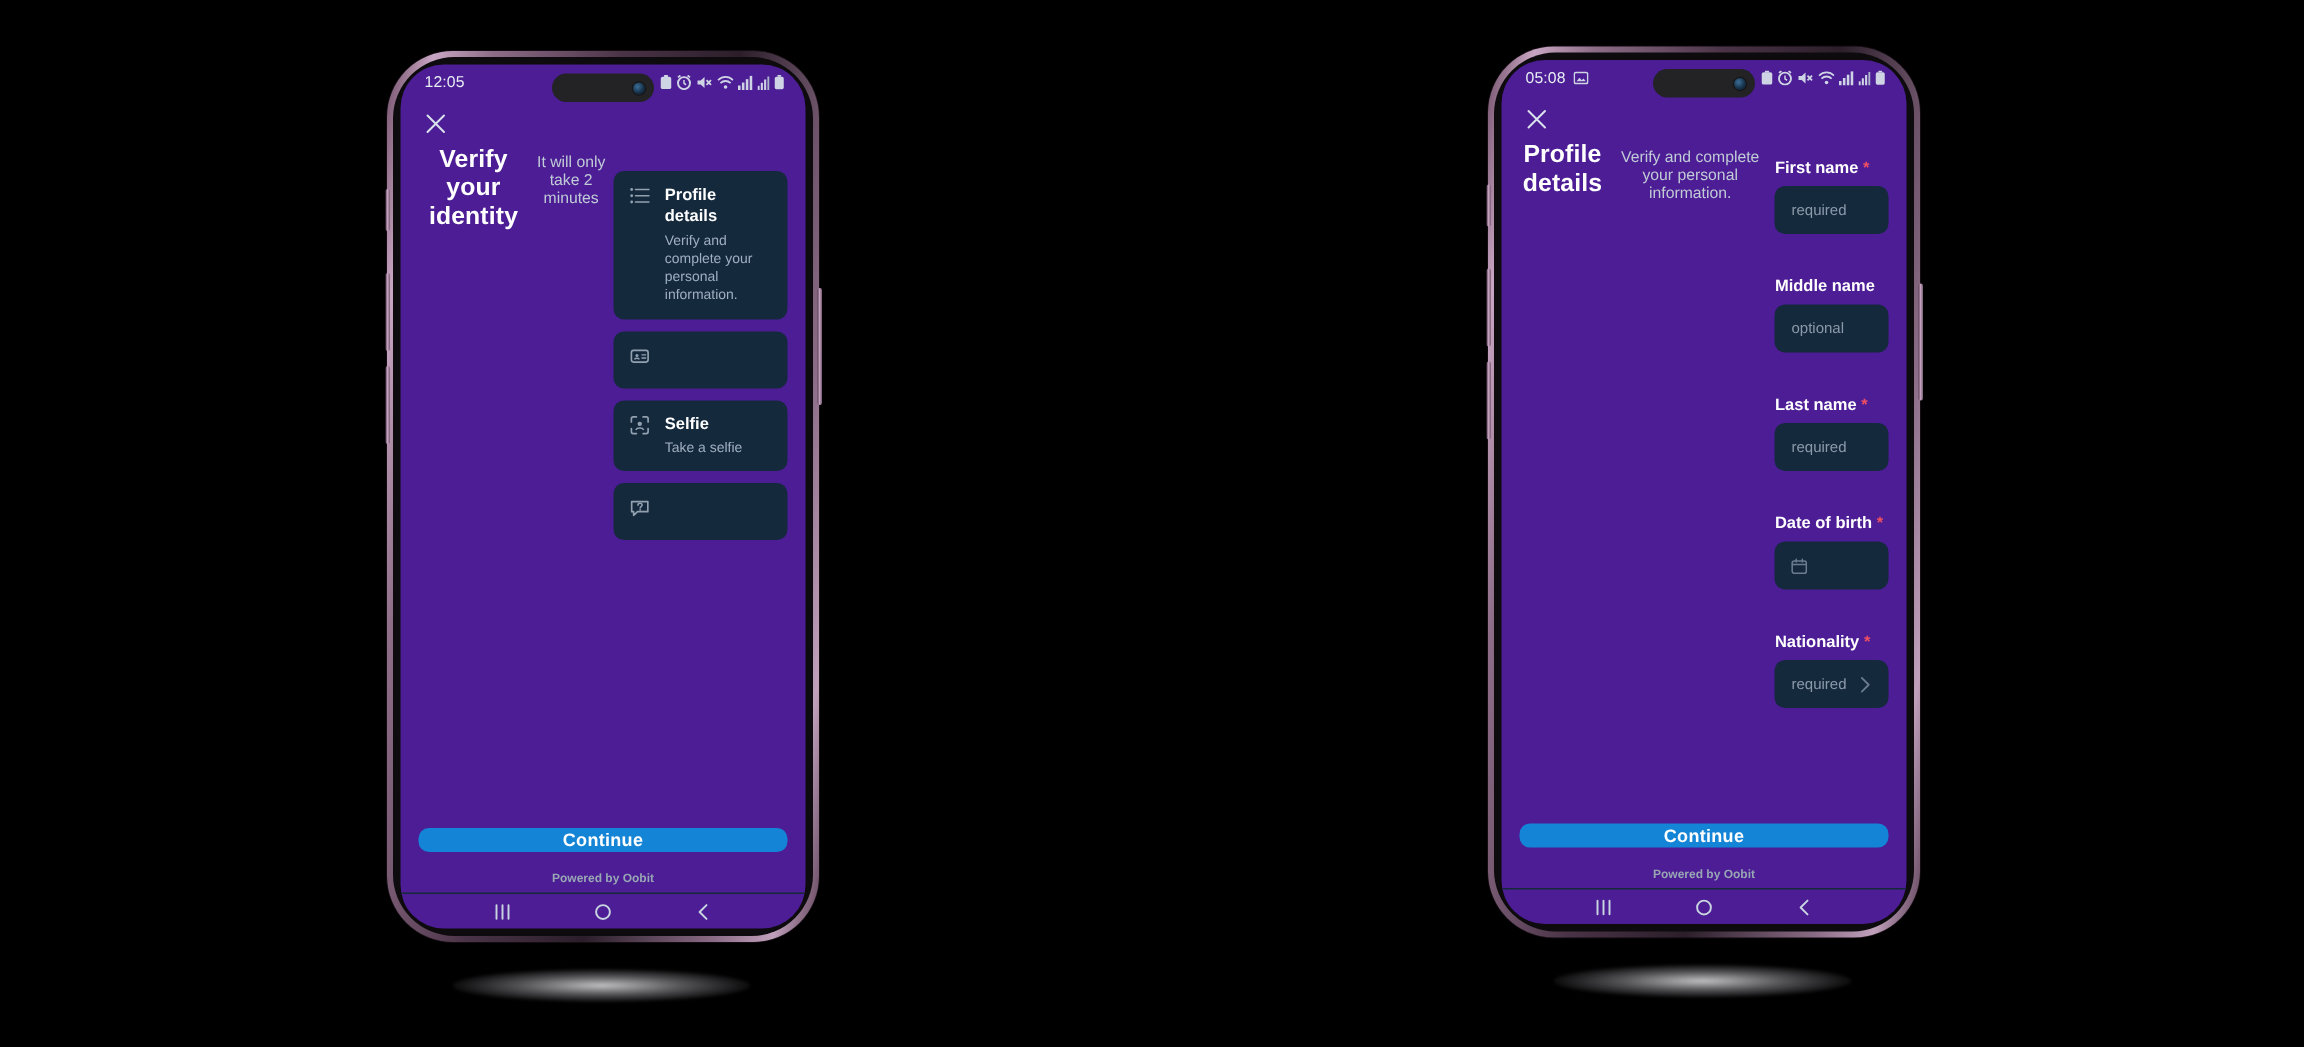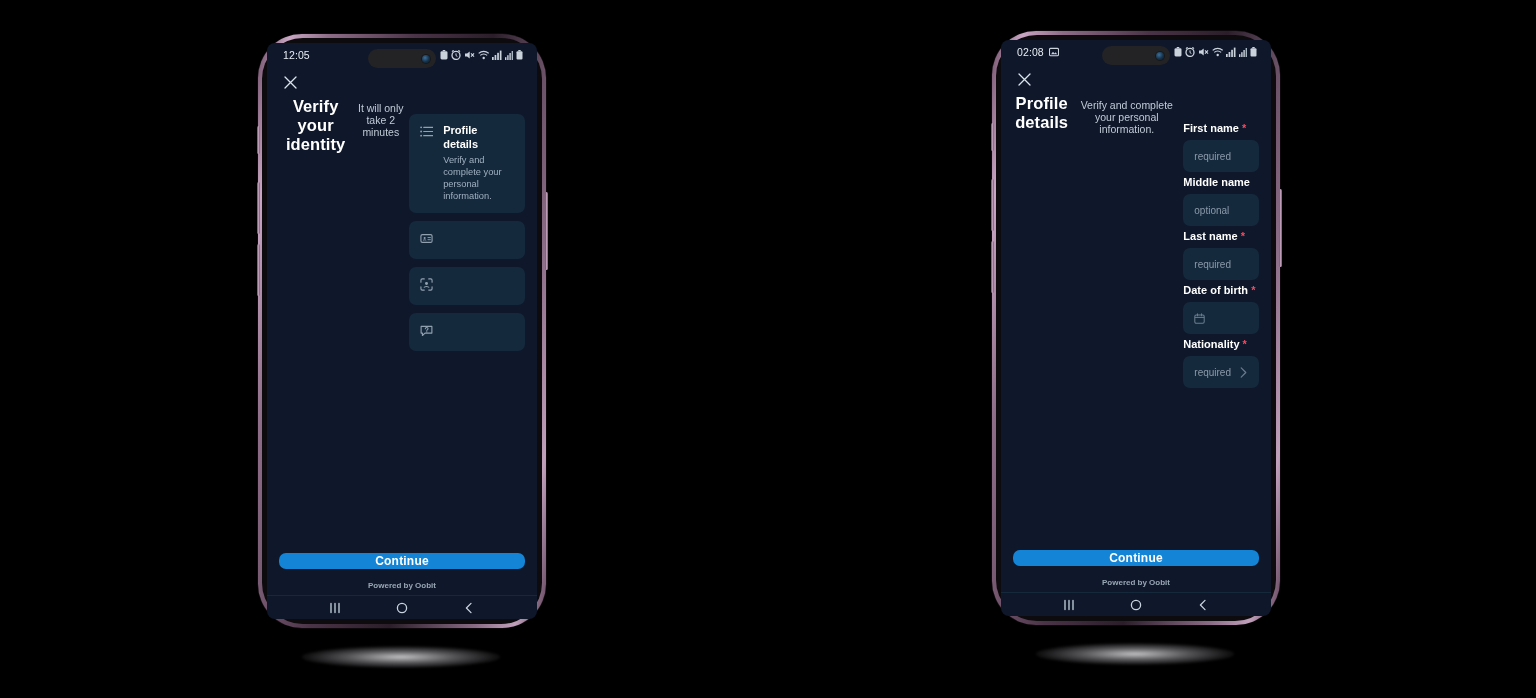--- a/index.html
+++ b/index.html
@@ -23,22 +23,22 @@
   .phone-inner {
     position: relative;
     width: 100%; height: 100%;
     border-radius: 41px;
     background: #0d0b0d;
     padding: 5px;
   }
   .screen {
     position: relative;
     width: 100%; height: 100%;
-    border-radius: 8px;
-    background: #0f172a;
+    border-radius: 29px;
+    background: #4c1d95;
     overflow: hidden;
     display: flex; flex-direction: column;
   }
   
   .btn-side { position: absolute; background: linear-gradient(90deg,#5d405a,#c3a2be 45%,#7b5a76); border-radius: 2px; }
   .btn-l1 { left: -1.5px; top: 92px;  width: 3px; height: 28px; }
   .btn-l2 { left: -1.5px; top: 148px; width: 3px; height: 52px; }
   .btn-l3 { left: -1.5px; top: 210px; width: 3px; height: 52px; }
   .btn-r1 { right: -1.5px; top: 158px; width: 3px; height: 78px; }
 
@@ -86,21 +86,21 @@
     cursor: pointer;
   }
   .card-ico { flex: 0 0 14px; padding-top: 1px; opacity: .72; }
   .card-txt { flex: 1; min-width: 0; }
   .card-title { color: #ffffff; font-size: 11px; font-weight: bold; line-height: 1.3; }
   .card-desc { color: #9fb0c0; font-size: 9.3px; line-height: 1.32; margin-top: 2px; }
 
   .spacer { flex: 1; }
 
   
-  .form { margin-top: 28px; display: flex; flex-direction: column; }
+  .form { margin-top: 12px; display: flex; flex-direction: column; gap: 25px; }
   .field { margin-bottom: 4px; }
   .flabel { color: #ffffff; font-size: 11px; font-weight: bold; margin-bottom: 6px; }
   .req { color: #ef4f63; font-weight: bold; }
   .input {
     height: 32px; background: #15293d; border-radius: 7px;
     display: flex; align-items: center; padding: 0 11px; gap: 8px;
     cursor: text;
   }
   .input.clickable { cursor: pointer; }
   .ph { color: #8b9aa9; font-size: 10px; flex: 1; }
@@ -232,20 +232,24 @@
               </div>
 
               <div class="card">
                 <div class="card-ico">
                   <svg width="13" height="13" viewBox="0 0 14 14">
                       <path d="M1 4.6V2.4c0-.8.6-1.4 1.4-1.4h2.2M13 4.6V2.4c0-.8-.6-1.4-1.4-1.4H9.4M1 9.4v2.2c0 .8.6 1.4 1.4 1.4h2.2M13 9.4v2.2c0 .8-.6 1.4-1.4 1.4H9.4" stroke="#c2d0dc" stroke-width="1.2" fill="none" stroke-linecap="round"></path>
                       <circle cx="7" cy="6" r="1.6" fill="#c2d0dc"></circle>
                       <path d="M4.2 10.4c.8-1.8 4.8-1.8 5.6 0" stroke="#c2d0dc" stroke-width="1.1" fill="none"></path>
                     </svg>
                 </div>
+                <div class="card-txt">
+                  <div class="card-title">Selfie</div>
+                  <div class="card-desc">Take a selfie</div>
+                </div>
               </div>
 
               <div class="card">
                 <div class="card-ico">
                   <svg width="13" height="13" viewBox="0 0 14 14">
                       <path d="M1.2 2.6h11.6v7.2H5.4L2.6 12.4V9.8H1.2z" fill="none" stroke="#c2d0dc" stroke-width="1.2" stroke-linejoin="round"></path>
                       <path d="M5.7 5.2c0-.9.7-1.5 1.5-1.5s1.5.6 1.5 1.4c0 1-1.4 1.1-1.4 2.1" stroke="#c2d0dc" stroke-width="1.1" fill="none" stroke-linecap="round"></path>
                       <circle cx="7.3" cy="8.5" r=".65" fill="#c2d0dc"></circle>
                     </svg>
                 </div>
@@ -290,21 +294,21 @@
     <div class="btn-side btn-r1"></div>
     <div class="phone-inner">
       <div class="screen">
 
         <div class="island">
           <div class="island-cam"></div>
         </div>
 
         <div class="statusbar">
           <div class="sb-left">
-            <span class="sb-time">02:08</span>
+            <span class="sb-time">05:08</span>
             <svg class="sb-ico" width="10" height="10" viewBox="0 0 12 12">
                 <rect x=".6" y="1.6" width="10.8" height="8.8" rx="1.4" fill="none" stroke="#dbe4ec" stroke-width="1.3"></rect>
                 <path d="M2.4 8.6l2.4-2.8 1.8 2 1.4-1.4 1.8 2.2z" fill="#dbe4ec"></path>
               </svg>
           </div>
           <div class="sb-right">
             <svg class="sb-ico" width="8" height="10" viewBox="0 0 8 10">
                 <rect x=".5" y="1.2" width="7" height="8.2" rx="1.3" fill="#dbe4ec"></rect>
                 <rect x="2.6" y="0" width="2.8" height="1.3" rx=".5" fill="#dbe4ec"></rect>
               </svg>

